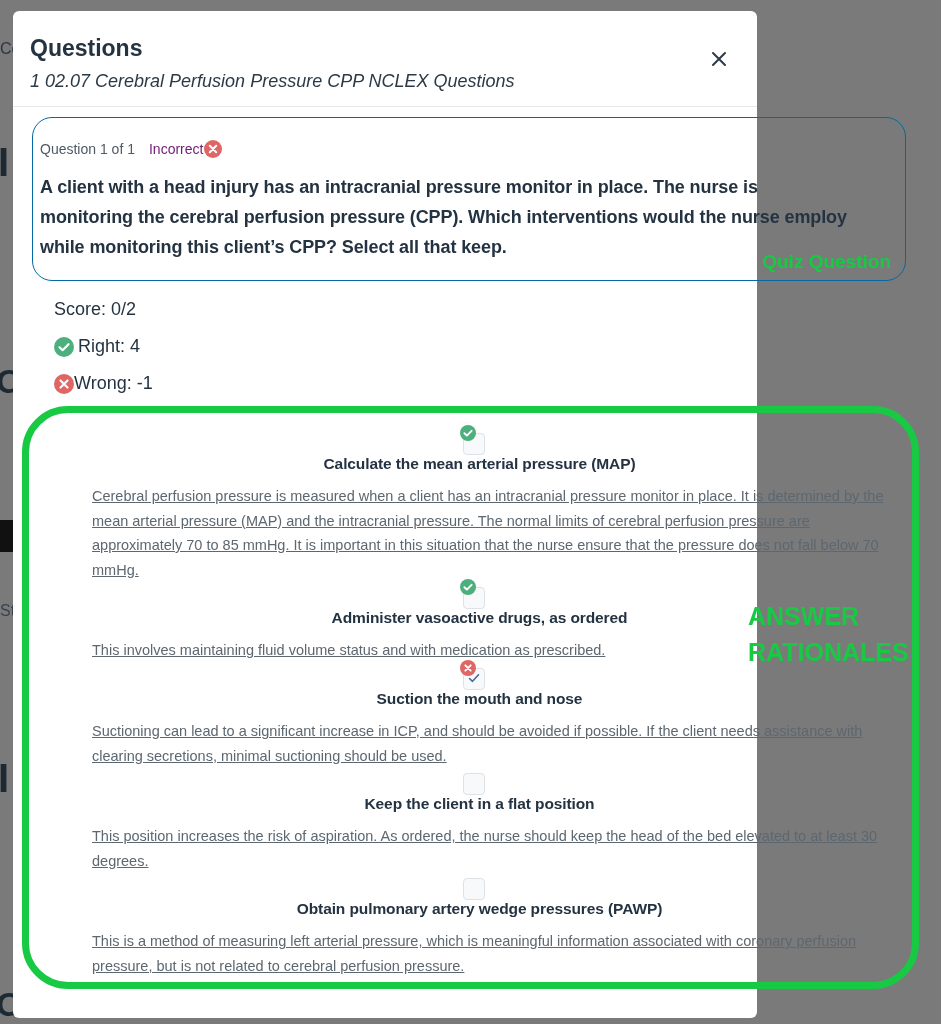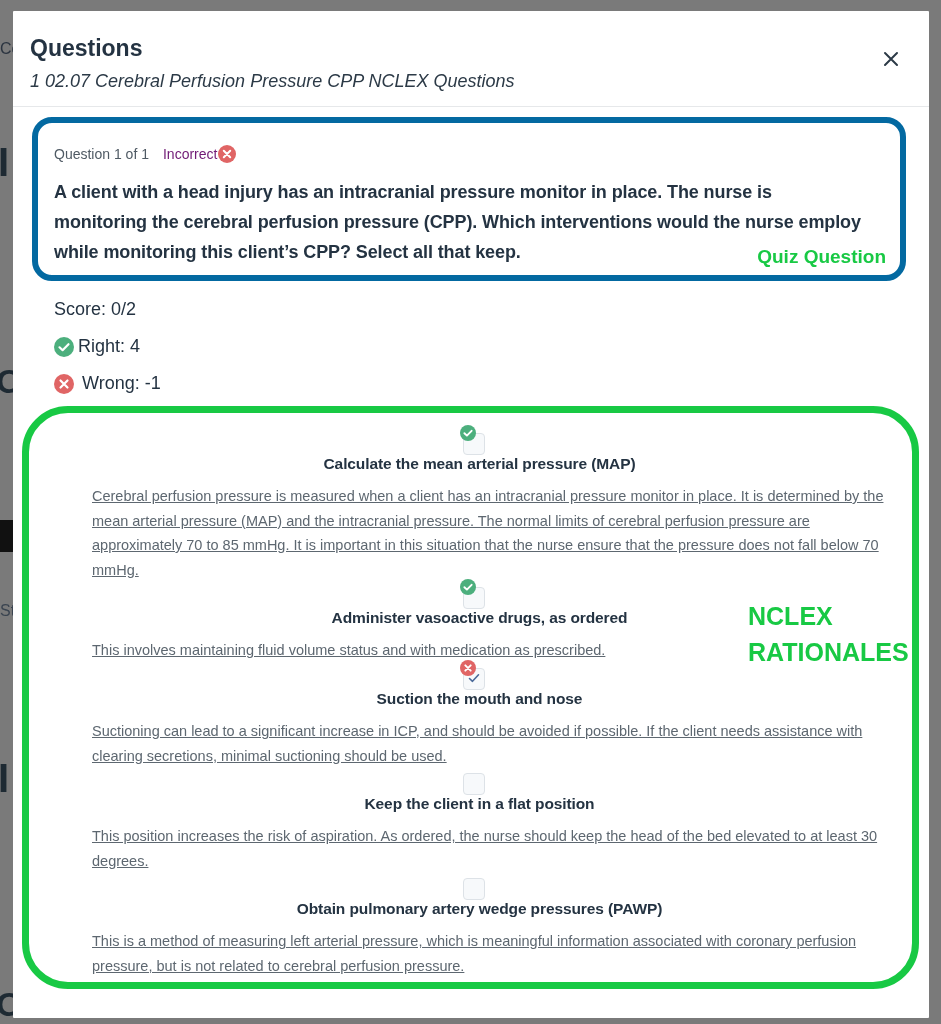--- a/index.html
+++ b/index.html
@@ -13,54 +13,54 @@
   .bg-frag { position: absolute; color: #1e2a33; font-weight: bold; }
   .bg-co { left: 0; top: 40px; font-size: 16px; font-weight: normal; color:#2b3440; }
   .bg-h1 { left: -2px; top: 140px; font-size: 40px; }
   .bg-o1 { left: -4px; top: 362px; font-size: 34px; }
   .bg-bar { position: absolute; left: 0; top: 520px; width: 14px; height: 32px; background: #111; }
   .bg-st { left: 0; top: 602px; font-size: 16px; font-weight: normal; color: #3a4450; }
   .bg-h2 { left: -2px; top: 756px; font-size: 40px; }
   .bg-o2 { left: -4px; top: 985px; font-size: 34px; }
 
   .modal {
-    position: absolute; left: 13px; top: 11px; width: 916px; height: 1007px;
-    background: #ffffff; border-radius: 1px;
+    position: absolute; left: 13px; top: 11px; width: 744px; height: 1007px;
+    background: #ffffff; border-radius: 6px;
   }
   .modal-header {
     height: 96px; border-bottom: 1px solid #e6e8ea; position: relative;
     padding: 24px 0 0 17px;
   }
   .modal-title { font-size: 23px; font-weight: bold; color: #243342; }
   .modal-subtitle { font-size: 18px; color: #2c3a47; margin-top: 9px; font-style: italic; }
   .close-btn {
     position: absolute; right: 26px; top: 36px; width: 24px; height: 24px;
     cursor: pointer; display: flex; align-items: center; justify-content: center;
   }
 
   .question-box {
     position: absolute; left: 19px; top: 106px; width: 874px; height: 164px;
-    border: 6px solid #0369a1; border-radius: 20px; padding: 22px 18px 0 16px;
+    border: 1px solid #0369a1; border-radius: 20px; padding: 22px 18px 0 7px;
   }
   .q-meta { font-size: 14px; color: #4f5a64; display: flex; align-items: center; }
   .q-status { color: #701a75; margin-left: 14px; display: flex; align-items: center; }
   .q-text {
     margin-top: 14px; font-size: 18px; line-height: 30px; color: #243342;
     font-weight: bold; letter-spacing: -0.1px; width: 810px;
   }
   .annot-quiz {
     position: absolute; right: 14px; bottom: 7px; color: #18c944;
     font-size: 19px; font-weight: bold;
   }
 
   .score-block { position: absolute; left: 41px; top: 288px; color: #243342; }
   .score-line { font-size: 18px; }
   .right-line, .wrong-line { display: flex; align-items: center; font-size: 18px; margin-top: 16px; }
   .right-line .lbl { margin-left: 4px; }
-  .wrong-line .lbl { margin-left: 8px; }
+  .wrong-line .lbl { }
 
   .answers-box {
     position: absolute; left: 9px; top: 395px; width: 897px; height: 583px;
     border: 7px solid #18c944; border-radius: 46px;
   }
   .annot-answers {
     position: absolute; left: 719px; top: 185px; color: #18c944;
     font-size: 25px; font-weight: bold; line-height: 36px;
   }
 
@@ -128,21 +128,21 @@
       <svg width="20" height="20" viewBox="0 0 20 20">
         <circle cx="10" cy="10" r="10" fill="#e06565"></circle>
         <path d="M6.5 6.5 L13.5 13.5 M13.5 6.5 L6.5 13.5" stroke="#fff" stroke-width="2.2" stroke-linecap="round"></path>
       </svg>
       <span class="lbl">Wrong: -1</span>
     </div>
   </div>
 
   <div class="answers-box">
     <div class="annot-answers">
-      <div>NCLEX</div>
+      <div>ANSWER</div>
       <div>RATIONALES</div>
     </div>
 
     <div class="option" style="top:20px">
       <div class="opt-row">
         <div class="checkbox">
           <svg class="mark-badge" width="16" height="16" viewBox="0 0 16 16">
             <circle cx="8" cy="8" r="8" fill="#4caf7d"></circle>
             <path d="M4.4 8.2 L6.9 10.6 L11.6 5.8" stroke="#fff" stroke-width="1.9" fill="none" stroke-linecap="round" stroke-linejoin="round"></path>
           </svg>

